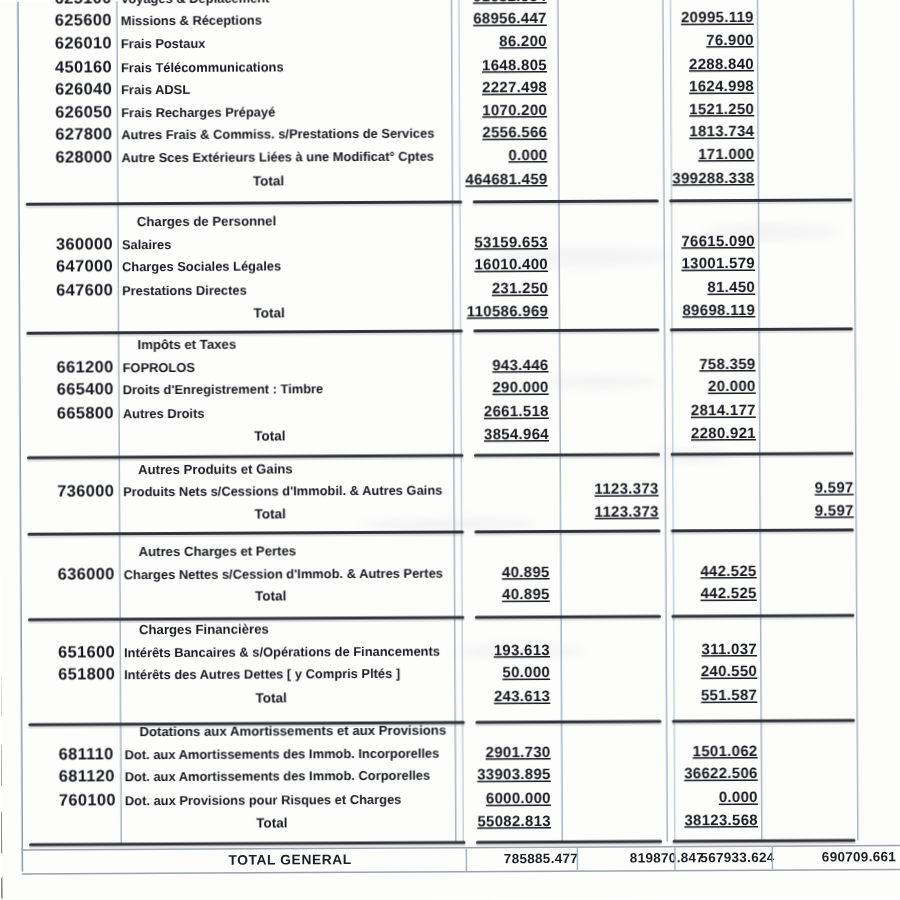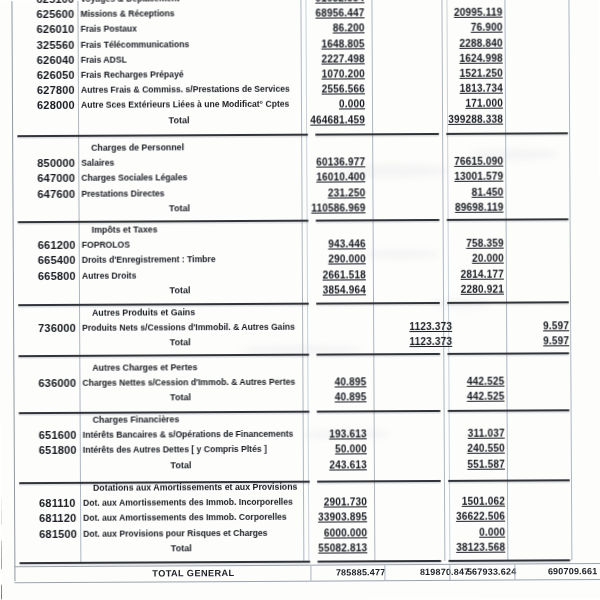--- a/index.html
+++ b/index.html
@@ -14,21 +14,21 @@
     box-shadow:0 1.5px 0 rgba(40,44,52,0.15);}
   .row{position:absolute;left:0;width:600px;height:15.2px;line-height:15.2px;
     color:#1b1e24;white-space:nowrap;}
   .cell{position:absolute;top:0;height:15.2px;line-height:15.2px;overflow:visible;}
   .code{left:38px;width:42px;font-size:11px;font-weight:700;letter-spacing:.2px;}
   .lbl{left:82px;width:226px;font-size:8.6px;font-weight:700;}
   .hdr{left:92px;width:226px;font-size:8.8px;font-weight:700;}
   .tlbl{left:70px;width:220px;text-align:center;font-size:9px;font-weight:700;}
   .num{font-size:10px;font-weight:700;text-align:right;letter-spacing:.2px;text-decoration:underline;}
   .v1{left:305px;width:61px;}
-  .v2{left:388px;width:64px;}
+  .v2{left:375px;width:64px;}
   .v3{left:448px;width:56px;}
   .v4{left:506px;width:63px;}
   .grand{position:absolute;left:13px;top:565px;width:586px;height:15px;
     border-top:1px solid #9aa3af;border-bottom:1px solid #9aa3af;color:#1b1e24;}
   .grand .gv{position:absolute;top:0;height:15px;line-height:15px;
     font-size:9px;font-weight:700;text-align:right;letter-spacing:.2px;}
   .gt-lbl{position:absolute;left:69px;width:220px;top:0;height:15px;line-height:15px;
     text-align:center;font-size:9.2px;font-weight:700;letter-spacing:.4px;}
   .gt1{left:297px;width:74px;}
   .gt2{left:371px;width:84px;}
@@ -108,21 +108,21 @@
         <span class="cell num v1">68956.447</span>
         <span class="cell num v3">20995.119</span>
       </div>
       <div class="row" style="top: 21.4px;">
         <span class="cell code">626010</span>
         <span class="cell lbl">Frais Postaux</span>
         <span class="cell num v1">86.200</span>
         <span class="cell num v3">76.900</span>
       </div>
       <div class="row" style="top: 36.6px;">
-        <span class="cell code">325560</span>
+        <span class="cell code">450160</span>
         <span class="cell lbl">Frais Télécommunications</span>
         <span class="cell num v1">1648.805</span>
         <span class="cell num v3">2288.840</span>
       </div>
       <div class="row" style="top: 51.8px;">
         <span class="cell code">626040</span>
         <span class="cell lbl">Frais ADSL</span>
         <span class="cell num v1">2227.498</span>
         <span class="cell num v3">1624.998</span>
       </div>
@@ -146,23 +146,23 @@
       </div>
       <div class="row" style="top: 112.6px;">
         <span class="cell tlbl">Total</span>
         <span class="cell num v1">464681.459</span>
         <span class="cell num v3">399288.338</span>
       </div>
       <div class="row" style="top: 140px;">
         <span class="cell hdr">Charges de Personnel</span>
       </div>
       <div class="row" style="top: 155.2px;">
-        <span class="cell code">850000</span>
+        <span class="cell code">360000</span>
         <span class="cell lbl">Salaires</span>
-        <span class="cell num v1">60136.977</span>
+        <span class="cell num v1">53159.653</span>
         <span class="cell num v3">76615.090</span>
       </div>
       <div class="row" style="top: 170.4px;">
         <span class="cell code">647000</span>
         <span class="cell lbl">Charges Sociales Légales</span>
         <span class="cell num v1">16010.400</span>
         <span class="cell num v3">13001.579</span>
       </div>
       <div class="row" style="top: 185.6px;">
         <span class="cell code">647600</span>
@@ -258,21 +258,21 @@
         <span class="cell num v1">2901.730</span>
         <span class="cell num v3">1501.062</span>
       </div>
       <div class="row" style="top: 510.4px;">
         <span class="cell code">681120</span>
         <span class="cell lbl">Dot. aux Amortissements des Immob. Corporelles</span>
         <span class="cell num v1">33903.895</span>
         <span class="cell num v3">36622.506</span>
       </div>
       <div class="row" style="top: 525.6px;">
-        <span class="cell code">681500</span>
+        <span class="cell code">760100</span>
         <span class="cell lbl">Dot. aux Provisions pour Risques et Charges</span>
         <span class="cell num v1">6000.000</span>
         <span class="cell num v3">0.000</span>
       </div>
       <div class="row" style="top: 540.8px;">
         <span class="cell tlbl">Total</span>
         <span class="cell num v1">55082.813</span>
         <span class="cell num v3">38123.568</span>
       </div>
     </div>

